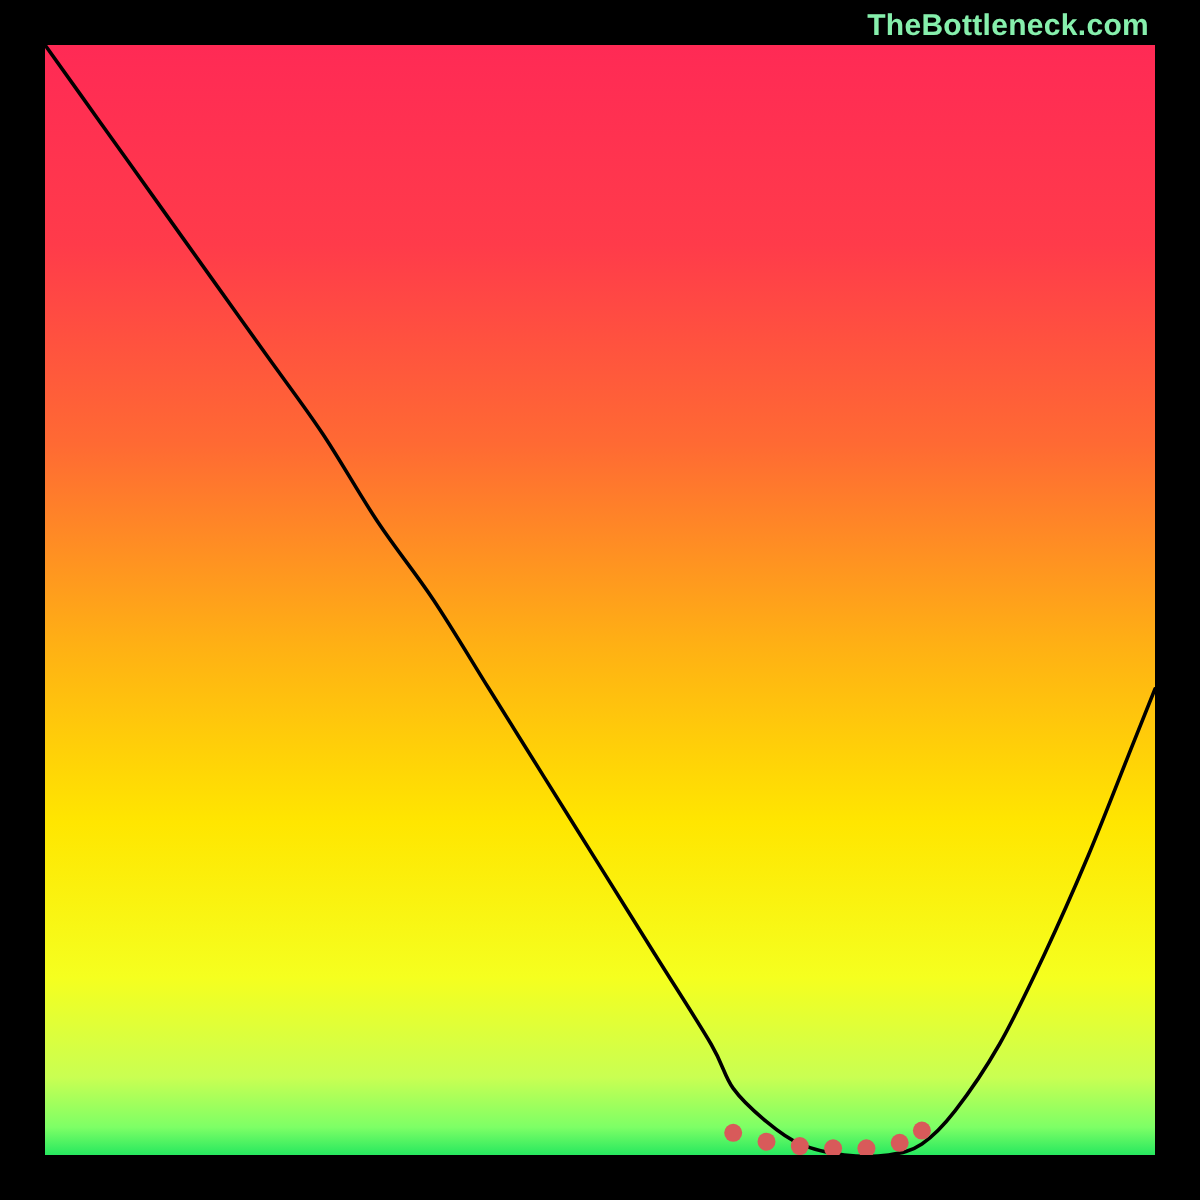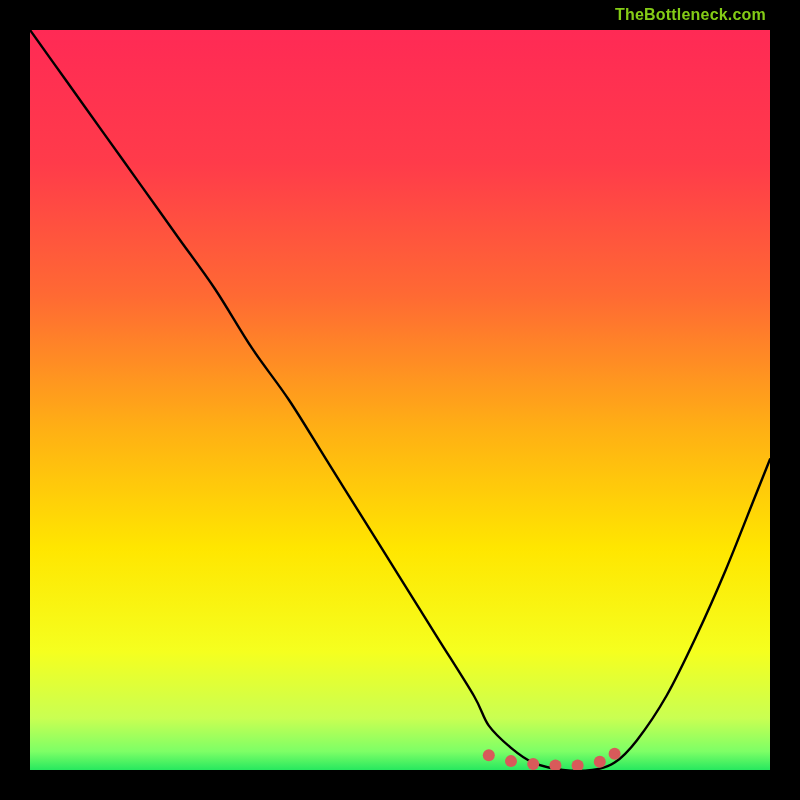--- a/index.html
+++ b/index.html
@@ -36,22 +36,22 @@
     position: absolute;
     left: 0;
     top: 0;
     width: 100%;
     height: 100%;
   }
   .watermark {
     position: absolute;
     top: 6px;
     right: 34px;
-    color: #84cc16;
-    font-size: 16px;
+    color: #86efac;
+    font-size: 20px;
     font-weight: 600;
     letter-spacing: 0.2px;
     user-select: none;
   }
 </style>
 </head>
 <body>
 
 <div class="frame">
 

